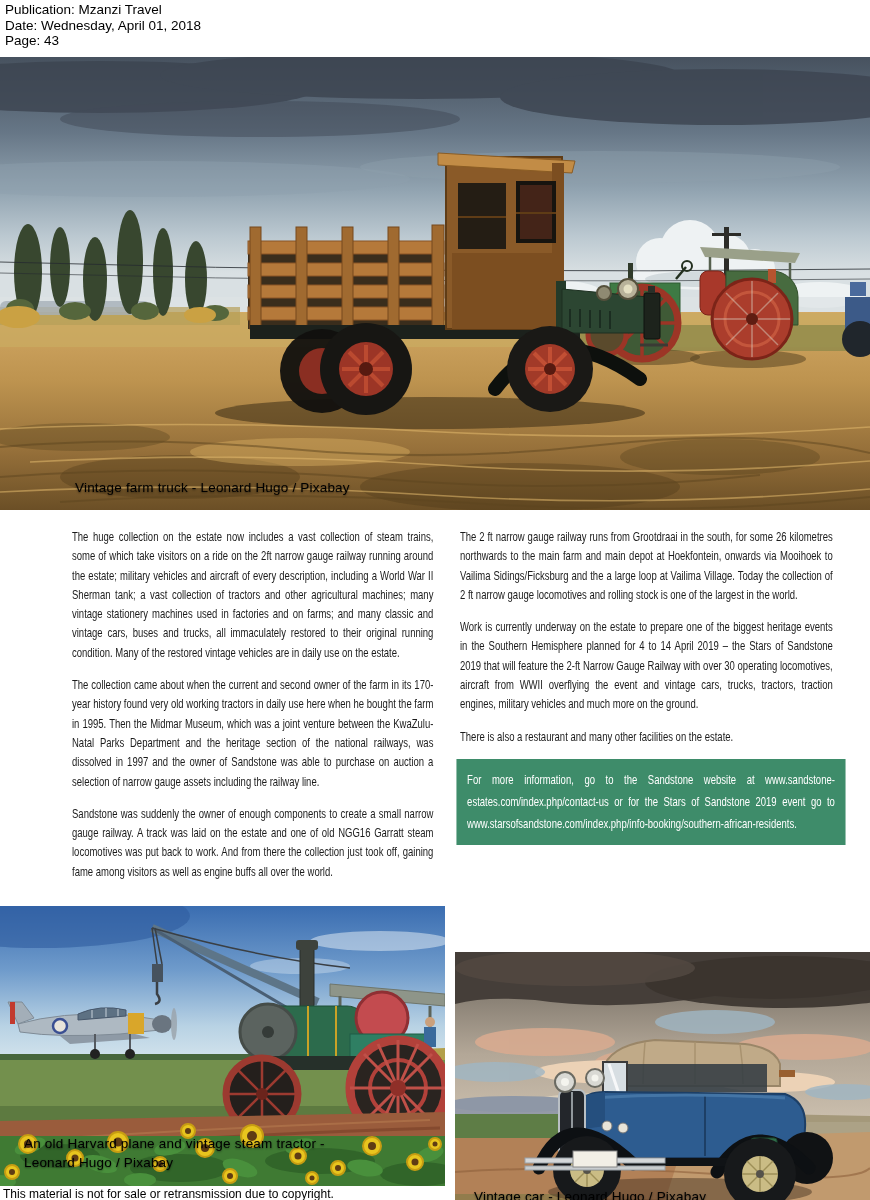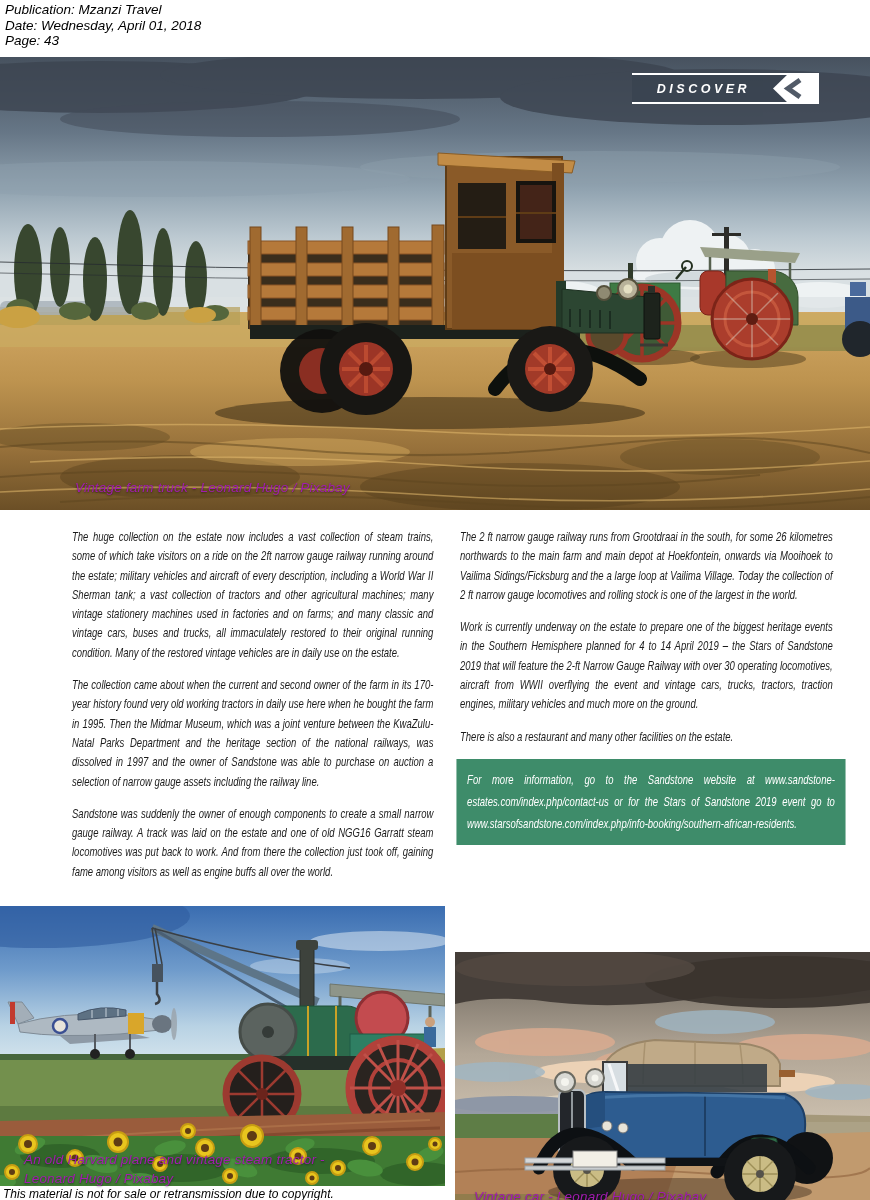--- a/index.html
+++ b/index.html
@@ -1,23 +1,23 @@
 <!DOCTYPE html>
 <html><head>
 <meta charset="utf-8">
 <style>
   html,body{margin:0;padding:0;background:#fff;}
   .page{position:relative;width:870px;height:1200px;background:#fff;overflow:hidden;
-        font-family:"Liberation Sans",sans-serif;color:#1b1b1b;font-style:italic;}
+        font-family:"Liberation Sans",sans-serif;color:#1b1b1b;}
   
   .header{position:absolute;left:5px;top:2px;font-size:13.5px;line-height:15.5px;color:#000;}
   
   .hero{position:absolute;left:0;top:57px;width:870px;height:453px;}
   .hero svg{display:block;}
-  .caption{position:absolute;color:#a21caf;font-size:13.5px;line-height:19px;
+  .caption{position:absolute;color:#000000;font-size:13.5px;line-height:19px;
            text-shadow:0 1px 2px rgba(0,0,0,.45);letter-spacing:.2px;}
   .hero-caption{left:75px;top:421px;}
   
   .banner{position:absolute;top:16px;right:53px;width:185px;height:27px;
           border-top:2px solid #fff;border-bottom:2px solid #fff;
           background:rgba(50,61,76,.45);display:flex;align-items:center;justify-content:center;}
   .banner-label{color:#fff;font-size:12.5px;letter-spacing:3.5px;padding-right:42px;font-weight:bold;}
   .banner-arrow{position:absolute;right:-2px;top:-2px;}
   
   .cond{transform:scaleX(0.71);transform-origin:0 0;}
@@ -26,21 +26,21 @@
   .col-right{left:460px;width:525px;}
   .col p{margin:0 0 13px 0;}
   .infobox{margin:10px 0 0 -5px;width:518px;padding:10px 15px;
            background:#3e8c6a;color:#fff;font-size:13.4px;line-height:22px;
            text-align:justify;overflow-wrap:anywhere;}
   
   .photo{position:absolute;top:906px;height:280px;}
   .photo-left{left:0;width:445px;}
   .photo-right{left:455px;width:415px;margin-top:46px;}
   .photo svg{display:block;}
-  .caption-bl{left:24px;top:228px;width:335px;margin-top:16px;}
+  .caption-bl{left:24px;top:228px;width:335px;}
   .caption-br{left:19px;top:235px;}
   
   .footer{position:absolute;left:3px;top:1187px;font-size:12px;color:#000;}
 </style>
 </head>
 <body>
 
 <div class="page">
 
   <div class="header">
@@ -231,27 +231,20 @@
           <path d="M0 420 Q180 406 380 422 T760 418"></path>
           <path d="M60 445 Q260 432 470 446 T870 440"></path>
         </g>
         <g stroke="#e3ba6d" stroke-width="1.6" fill="none" opacity="0.55">
           <path d="M0 372 Q200 362 420 374 T870 370"></path>
           <path d="M30 405 Q230 394 440 408 T870 404"></path>
           <path d="M0 435 Q210 424 430 438 T870 432"></path>
         </g>
       </g>
     </svg>
-    <div class="banner">
-      <span class="banner-label">DISCOVER</span>
-      <svg class="banner-arrow" width="46" height="31" viewBox="0 0 46 31">
-        <path d="M46 0 H16 L0 15.5 L16 31 H46 Z" fill="#ffffff"></path>
-        <path d="M27 7 L15 15.5 L27 24" stroke="rgba(50,61,76,0.85)" stroke-width="5" fill="none"></path>
-      </svg>
-    </div>
     <div class="caption hero-caption">Vintage farm truck - Leonard Hugo / Pixabay</div>
   </div>
 
   <div class="col col-left cond">
     <p>The huge collection on the estate now includes a vast collection of steam trains, some of which take visitors on a ride on the 2ft narrow gauge railway running around the estate; military vehicles and aircraft of every description, including a World War II Sherman tank; a vast collection of tractors and other agricultural machines; many vintage stationery machines used in factories and on farms; and many classic and vintage cars, buses and trucks, all immaculately restored to their original running condition. Many of the restored vintage vehicles are in daily use on the estate.</p>
     <p>The collection came about when the current and second owner of the farm in its 170-year history found very old working tractors in daily use here when he bought the farm in 1995. Then the Midmar Museum, which was a joint venture between the KwaZulu-Natal Parks Department and the heritage section of the national railways, was dissolved in 1997 and the owner of Sandstone was able to purchase on auction a selection of narrow gauge assets including the railway line.</p>
     <p>Sandstone was suddenly the owner of enough components to create a small narrow gauge railway. A track was laid on the estate and one of old NGG16 Garratt steam locomotives was put back to work. And from there the collection just took off, gaining fame among visitors as well as engine buffs all over the world.</p>
   </div>
   <div class="col col-right cond">
     <p>The 2 ft narrow gauge railway runs from Grootdraai in the south, for some 26 kilometres northwards to the main farm and main depot at Hoekfontein, onwards via Mooihoek to Vailima Sidings/Ficksburg and the a large loop at Vailima Village. Today the collection of 2 ft narrow gauge locomotives and rolling stock is one of the largest in the world.</p>

